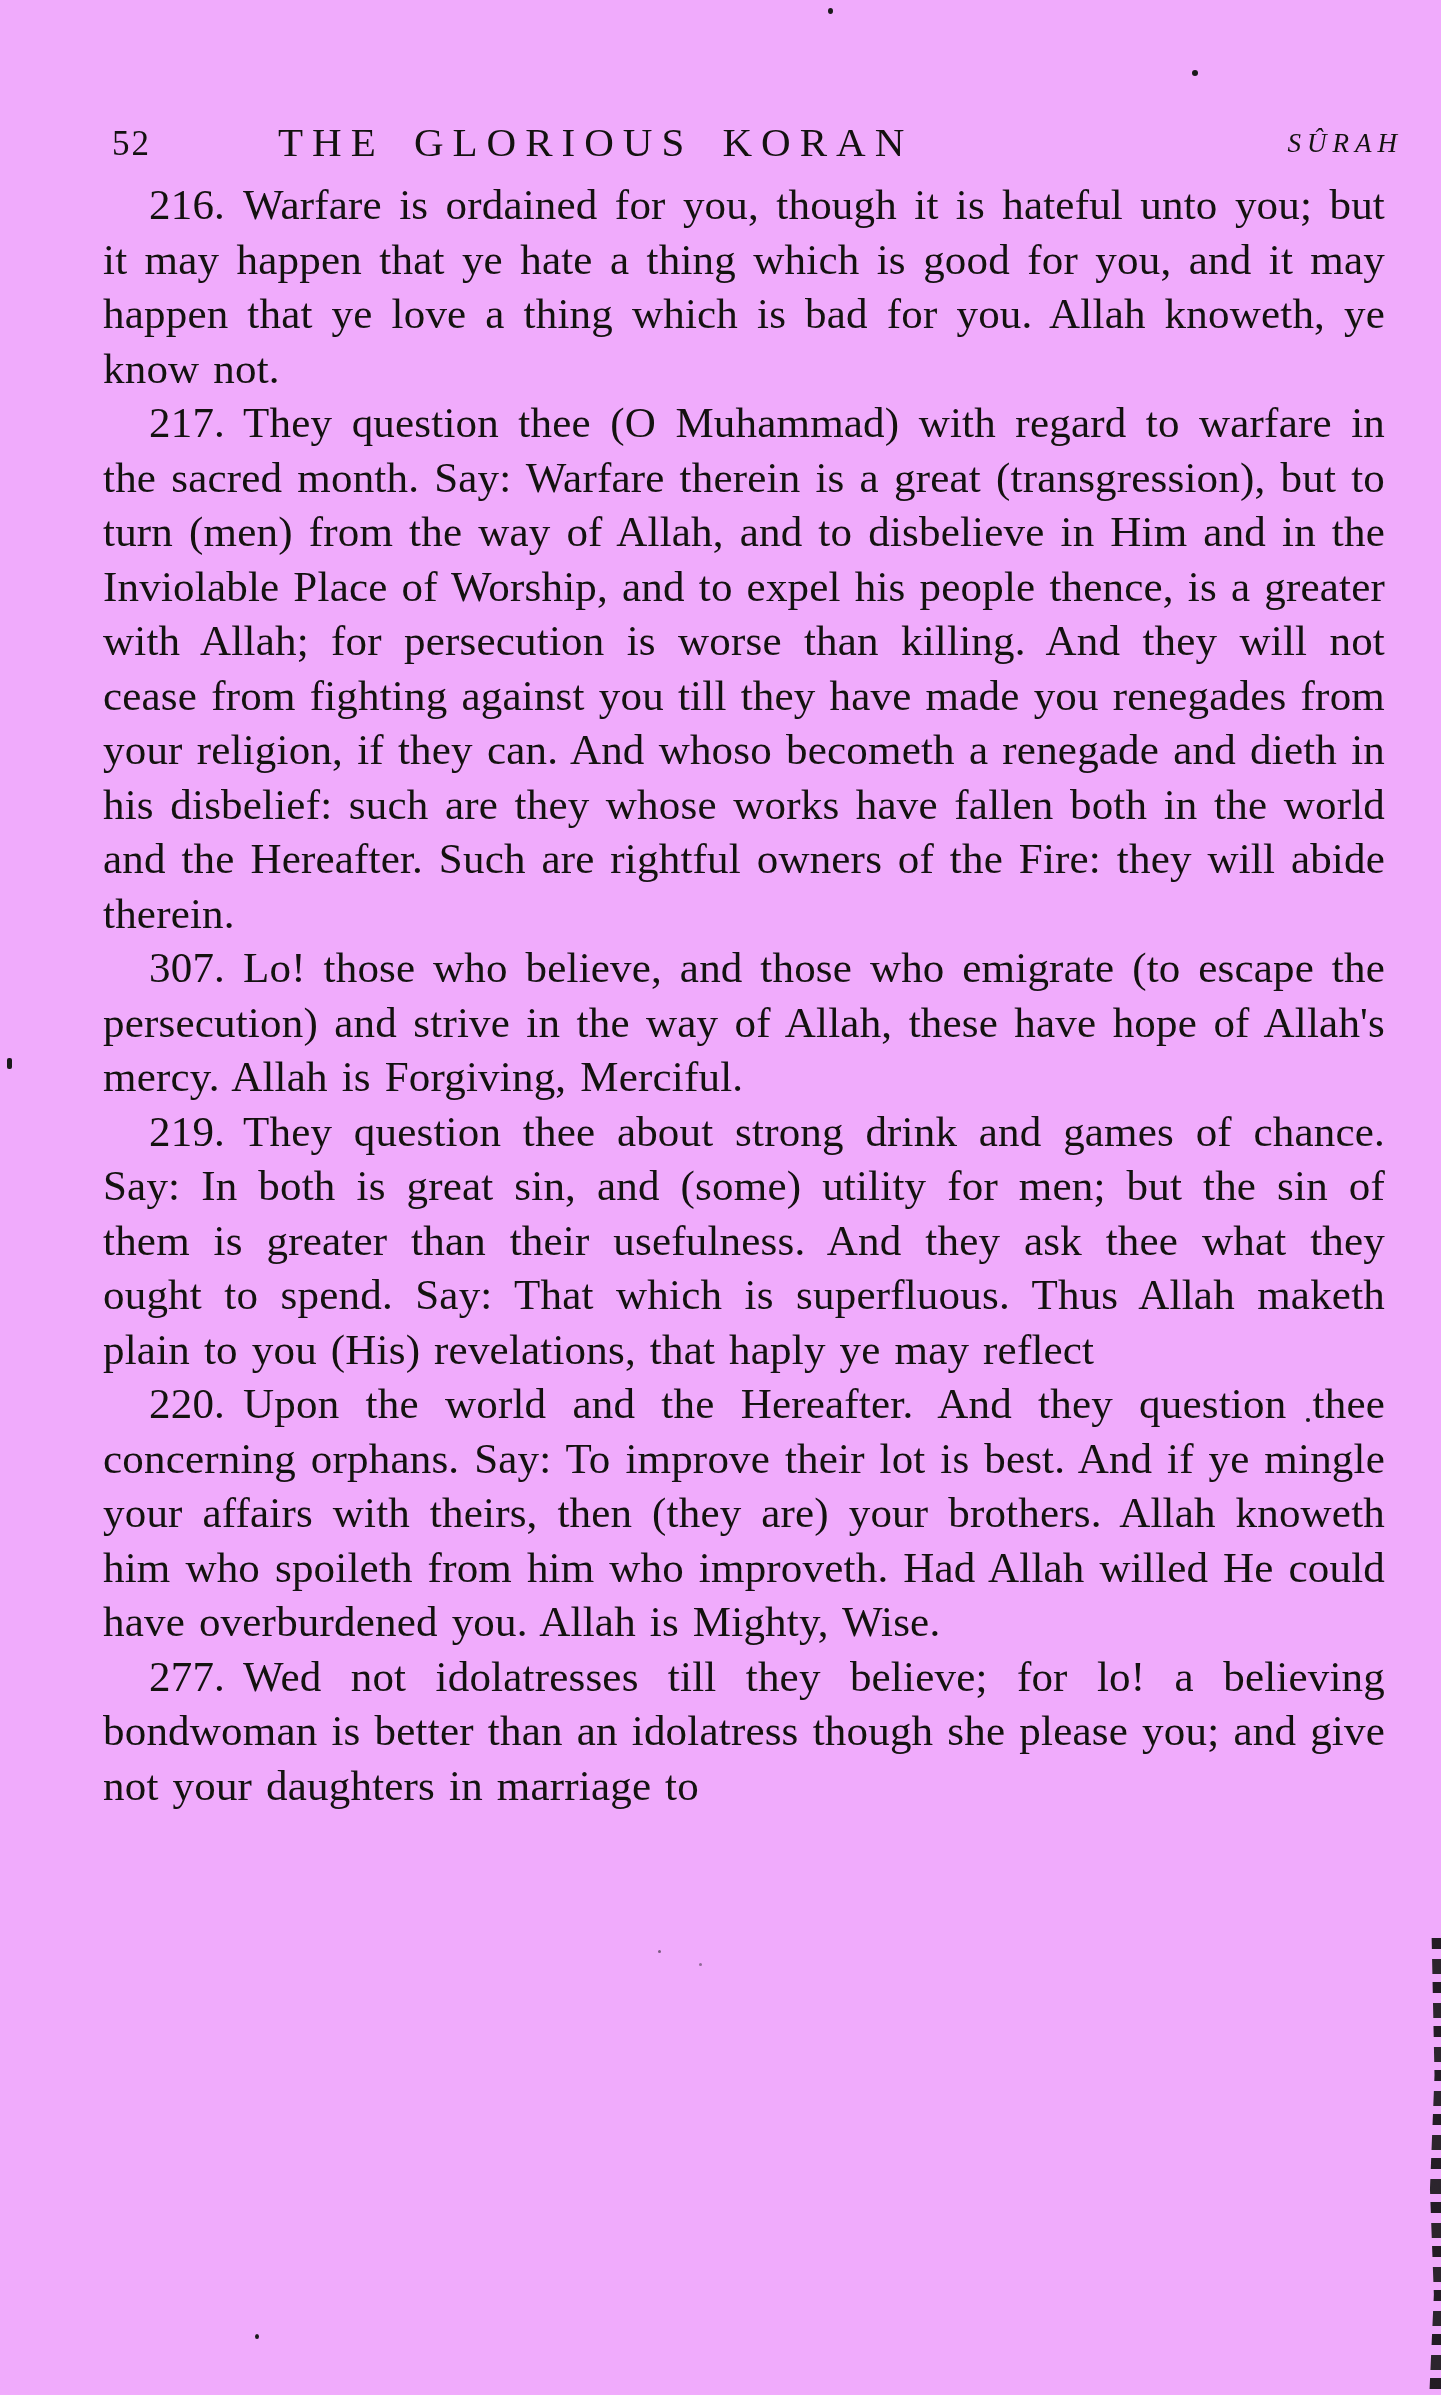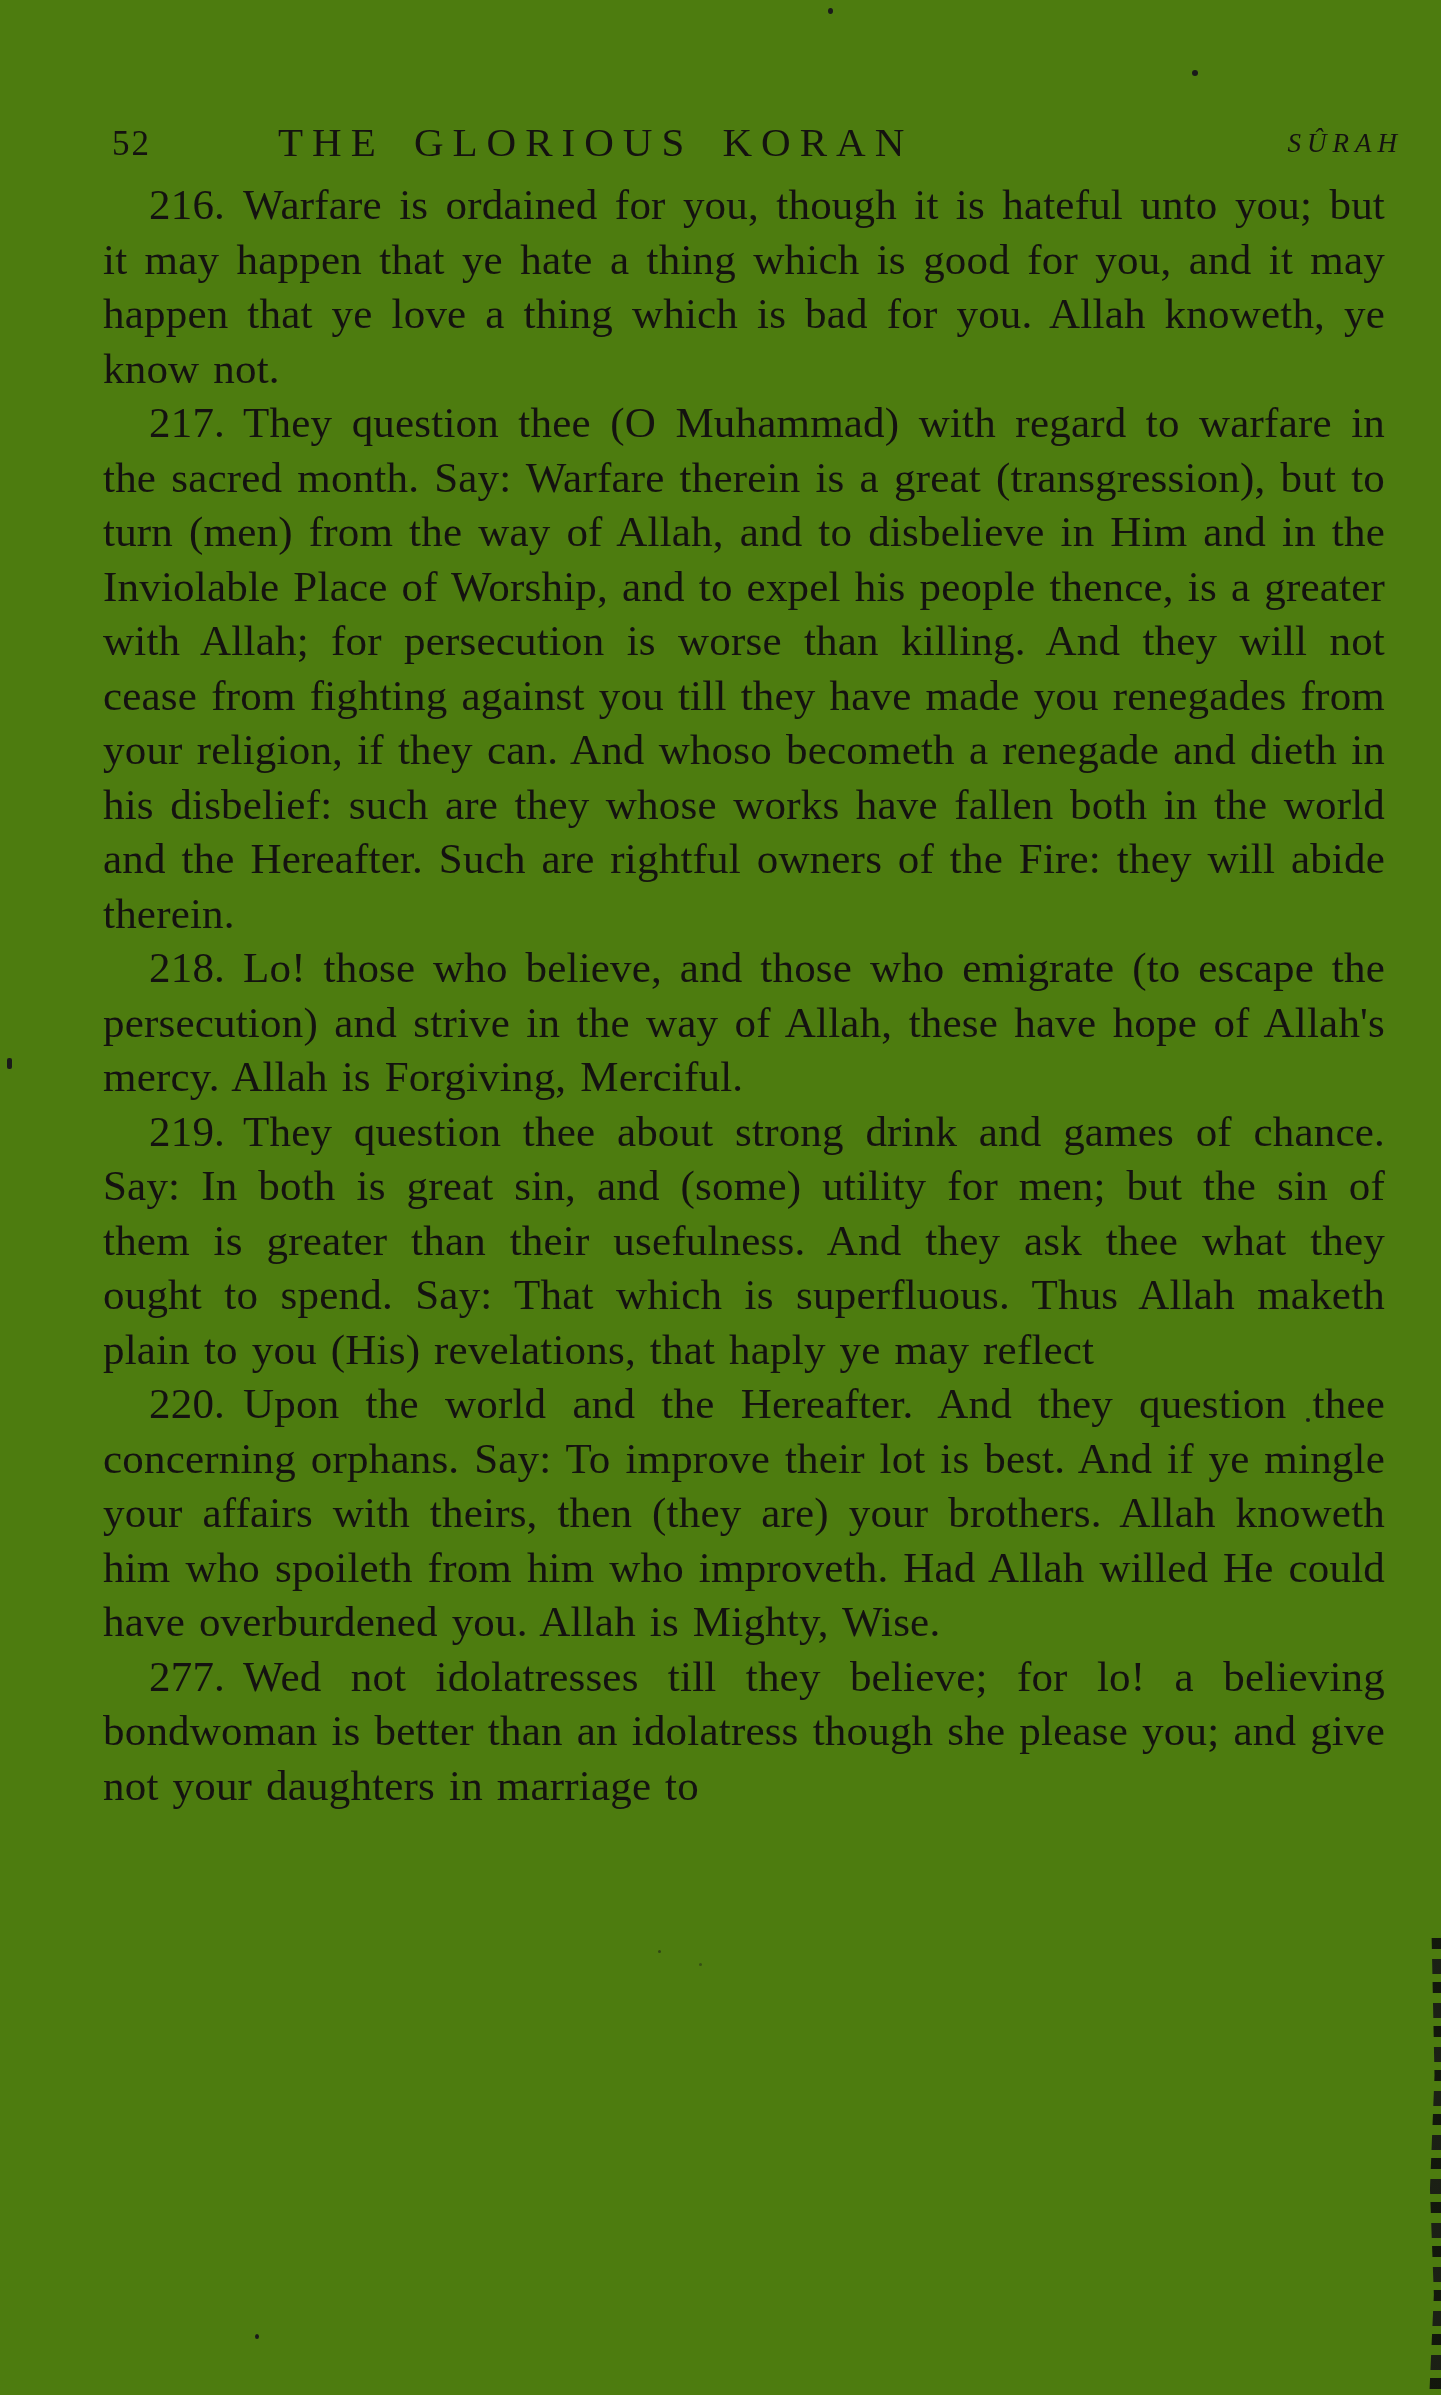--- a/index.html
+++ b/index.html
@@ -5,21 +5,21 @@
   html, body {
     margin: 0;
     padding: 0;
     background: #e8e8e4;
   }
   .page {
     position: relative;
     width: 1441px;
     height: 2395px;
     margin: 0 auto;
-    background: #4d7c0f;
+    background: #f0abfc;
     color: #141210;
     font-family: "Liberation Serif", "DejaVu Serif", serif;
     overflow: hidden;
   }
 
   
   .running-head {
     position: absolute;
     top: 0; left: 0; right: 0;
     height: 175px;
@@ -101,21 +101,21 @@
 
   <div class="running-head">
     <span class="page-number">52</span>
     <span class="head-title">THE GLORIOUS KORAN</span>
     <span class="head-right">SÛRAH</span>
   </div>
 
   <div class="text-block">
     <p class="verse"><span class="verse-number">216.</span><span class="verse-text">Warfare is ordained for you, though it is hateful unto you; but it may happen that ye hate a thing which is good for you, and it may happen that ye love a thing which is bad for you. Allah knoweth, ye know not.</span></p>
     <p class="verse"><span class="verse-number">217.</span><span class="verse-text">They question thee (O Muhammad) with regard to warfare in the sacred month. Say: Warfare therein is a great (transgression), but to turn (men) from the way of Allah, and to disbelieve in Him and in the Inviolable Place of Worship, and to expel his people thence, is a greater with Allah; for persecution is worse than killing. And they will not cease from fighting against you till they have made you renegades from your religion, if they can. And whoso becometh a renegade and dieth in his disbelief: such are they whose works have fallen both in the world and the Hereafter. Such are rightful owners of the Fire: they will abide therein.</span></p>
-    <p class="verse"><span class="verse-number">218.</span><span class="verse-text">Lo! those who believe, and those who emigrate (to escape the persecution) and strive in the way of Allah, these have hope of Allah's mercy. Allah is Forgiving, Merciful.</span></p>
+    <p class="verse"><span class="verse-number">307.</span><span class="verse-text">Lo! those who believe, and those who emigrate (to escape the persecution) and strive in the way of Allah, these have hope of Allah's mercy. Allah is Forgiving, Merciful.</span></p>
     <p class="verse"><span class="verse-number">219.</span><span class="verse-text">They question thee about strong drink and games of chance. Say: In both is great sin, and (some) utility for men; but the sin of them is greater than their usefulness. And they ask thee what they ought to spend. Say: That which is superfluous. Thus Allah maketh plain to you (His) revelations, that haply ye may reflect</span></p>
     <p class="verse"><span class="verse-number">220.</span><span class="verse-text">Upon the world and the Hereafter. And they question thee concerning orphans. Say: To improve their lot is best. And if ye mingle your affairs with theirs, then (they are) your brothers. Allah knoweth him who spoileth from him who improveth. Had Allah willed He could have overburdened you. Allah is Mighty, Wise.</span></p>
     <p class="verse"><span class="verse-number">277.</span><span class="verse-text">Wed not idolatresses till they believe; for lo! a believing bondwoman is better than an idolatress though she please you; and give not your daughters in marriage to</span></p>
   </div>
 
   <div class="speck" style="left:828px; top:8px;  width:5px; height:6px;"></div>
   <div class="speck" style="left:1192px;top:70px; width:6px; height:6px;"></div>
   <div class="speck" style="left:7px;  top:1058px;width:5px; height:11px; border-radius:2px;"></div>
   <div class="speck" style="left:1306px;top:1418px;width:4px; height:4px;"></div>
   <div class="speck" style="left:658px; top:1950px;width:3px; height:3px; opacity:.55;"></div>

